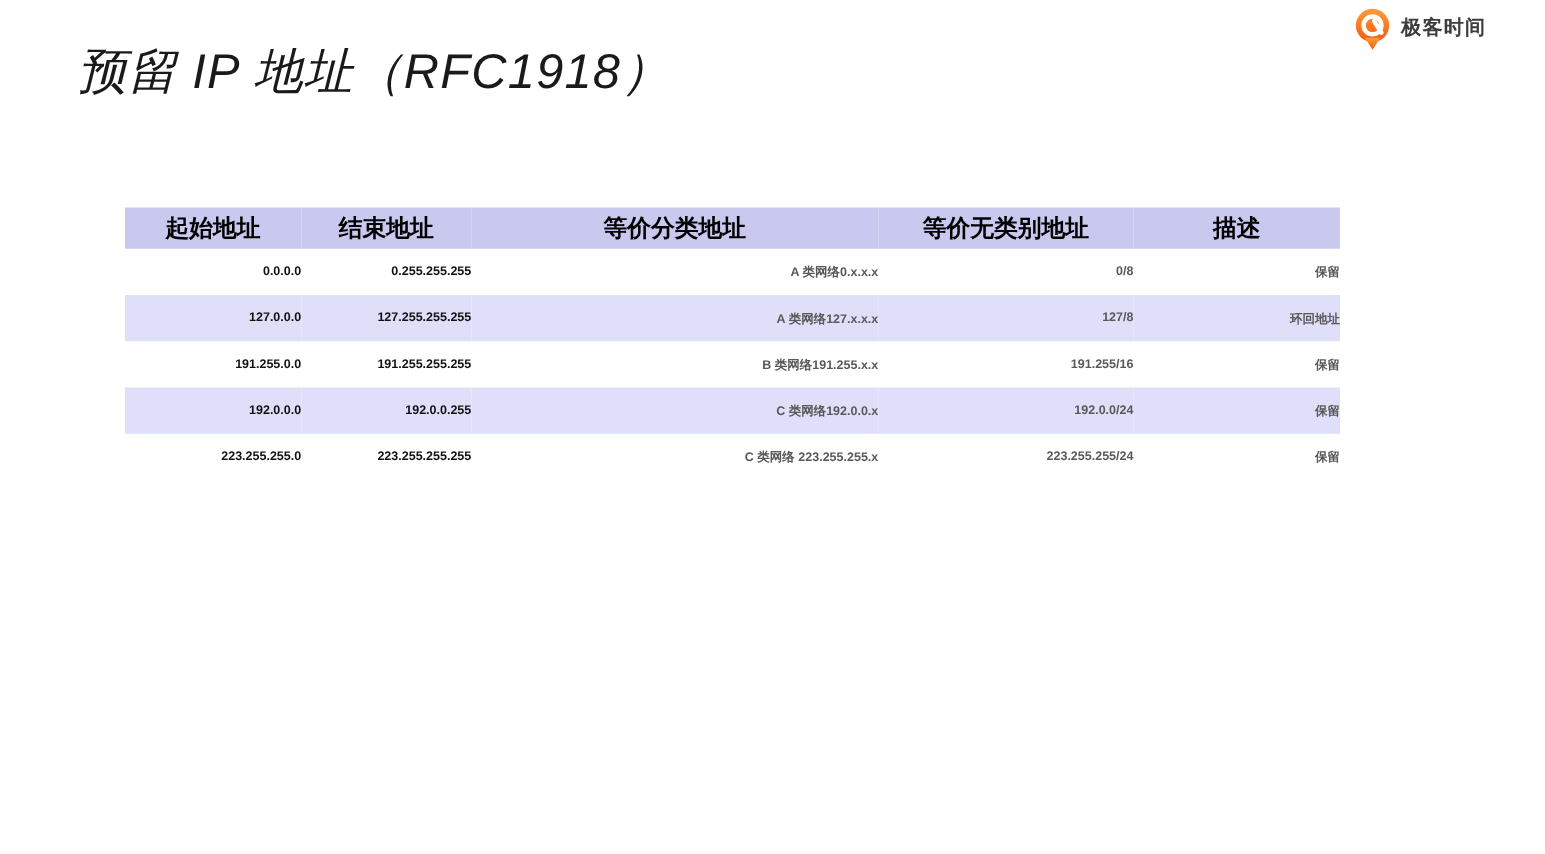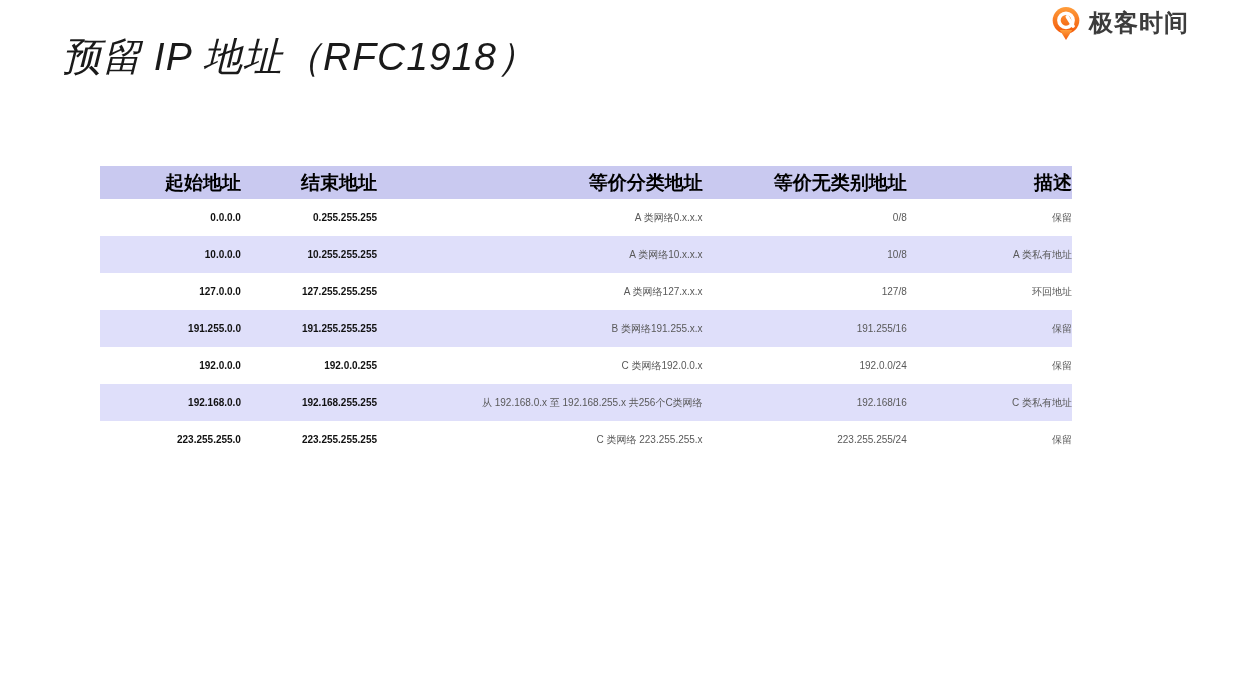--- a/index.html
+++ b/index.html
@@ -21,46 +21,46 @@
     position: absolute; left: 0; top: 0; width: 1236px; height: 683px;
     background: #ffffff;
   }
   
   .logo {
     position: absolute; top: 5px; right: 47px;
     display: flex; align-items: center; gap: 7px;
   }
   .logo-icon { width: 32px; height: 36px; display: block; }
   .logo-text {
-    font-size: 24px; font-weight: 700; color: var(--logo-text);
+    font-size: 16px; font-weight: 700; color: var(--logo-text);
     letter-spacing: 1px; line-height: 36px;
   }
   
   .page-title {
     position: absolute; left: 62px; top: 30px;
     font-size: 39px; font-weight: 300; color: #1a1a1a;
     letter-spacing: 1px; white-space: nowrap; font-style: italic;
   }
   
   .ip-table {
     position: absolute; left: 100px; top: 166px; width: 972px;
     border-collapse: collapse; table-layout: fixed;
   }
   .ip-table th {
     background: var(--header-bg);
     height: 33px; font-size: 19px; font-weight: 700; color: #000000;
-    text-align: right; vertical-align: middle; white-space: nowrap;
+    text-align: center; vertical-align: middle; white-space: nowrap;
   }
   .ip-table td {
     height: 37px; font-size: 10px; text-align: right; vertical-align: middle;
     white-space: nowrap; overflow: visible;
   }
   .ip-table tbody tr:nth-child(even) { background: var(--stripe-bg); }
   .ip-table td.c-bold { font-weight: 700; color: var(--ink); }
-  .ip-table td.c-gray { font-weight: 400; color: var(--cell-gray); margin-top: 20px; }
+  .ip-table td.c-gray { font-weight: 700; color: var(--cell-gray); margin-top: 20px; }
 </style>
 </head>
 <body>
 
 <div class="slide">
 
   <div class="logo">
     <svg class="logo-icon" viewBox="0 0 36 40" xmlns="http://www.w3.org/2000/svg" aria-hidden="true">
       <defs>
         <linearGradient id="gk" x1="0" y1="0" x2="0" y2="1">
@@ -97,27 +97,20 @@
     </thead>
     <tbody>
         <tr>
           <td class="c-bold">0.0.0.0</td>
           <td class="c-bold">0.255.255.255</td>
           <td class="c-gray">A 类网络0.x.x.x</td>
           <td class="c-gray">0/8</td>
           <td class="c-gray">保留</td>
         </tr>
         <tr>
-          <td class="c-bold">10.0.0.0</td>
-          <td class="c-bold">10.255.255.255</td>
-          <td class="c-gray">A 类网络10.x.x.x</td>
-          <td class="c-gray">10/8</td>
-          <td class="c-gray">A 类私有地址</td>
-        </tr>
-        <tr>
           <td class="c-bold">127.0.0.0</td>
           <td class="c-bold">127.255.255.255</td>
           <td class="c-gray">A 类网络127.x.x.x</td>
           <td class="c-gray">127/8</td>
           <td class="c-gray">环回地址</td>
         </tr>
         <tr>
           <td class="c-bold">191.255.0.0</td>
           <td class="c-bold">191.255.255.255</td>
           <td class="c-gray">B 类网络191.255.x.x</td>
@@ -125,27 +118,20 @@
           <td class="c-gray">保留</td>
         </tr>
         <tr>
           <td class="c-bold">192.0.0.0</td>
           <td class="c-bold">192.0.0.255</td>
           <td class="c-gray">C 类网络192.0.0.x</td>
           <td class="c-gray">192.0.0/24</td>
           <td class="c-gray">保留</td>
         </tr>
         <tr>
-          <td class="c-bold">192.168.0.0</td>
-          <td class="c-bold">192.168.255.255</td>
-          <td class="c-gray">从 192.168.0.x 至 192.168.255.x 共256个C类网络</td>
-          <td class="c-gray">192.168/16</td>
-          <td class="c-gray">C 类私有地址</td>
-        </tr>
-        <tr>
           <td class="c-bold">223.255.255.0</td>
           <td class="c-bold">223.255.255.255</td>
           <td class="c-gray">C 类网络 223.255.255.x</td>
           <td class="c-gray">223.255.255/24</td>
           <td class="c-gray">保留</td>
         </tr>
       </tbody>
   </table>
 
 </div>

